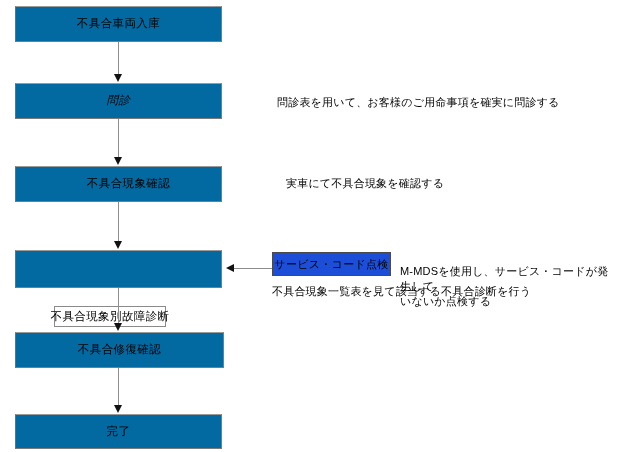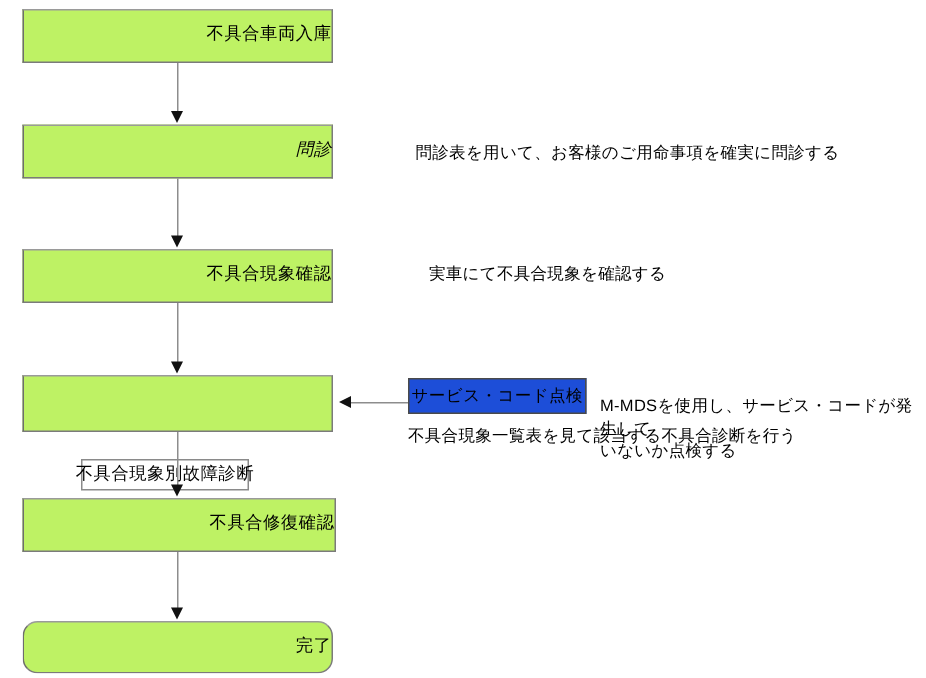--- a/index.html
+++ b/index.html
@@ -15,24 +15,24 @@
     font-family: "Liberation Sans", "DejaVu Sans", sans-serif;
     overflow: hidden;
   }
   
   .node {
     position: absolute;
     box-sizing: border-box;
     border: 1px solid #7b7b7b;
     border-top-color: #9a9a9a;
     border-left-color: #6d6d6d;
-    background: #bef264;
+    background: #0369a1;
     display: flex;
     align-items: center;
-    justify-content: flex-end;
+    justify-content: center;
     color: #000000;
     font-size: 11.5px;
     letter-spacing: 0.4px;
     white-space: nowrap;
   }
   .node-label {
     display: block;
     line-height: 1;
   }
   
@@ -120,21 +120,21 @@
   <div class="node" style="left:15px; top:250px; width:207px; height:38px;">
     <span class="inner-frame" style="left:38px; top:8px; width:112px; height:21px;margin-top:47px;">
       <span class="node-label">不具合現象別故障診断</span>
     </span>
   </div>
 
   <div class="node" style="left:15px; top:332px; width:209px; height:36px;font-family:Liberation Mono, monospace;">
     <span class="node-label">不具合修復確認</span>
   </div>
 
-  <div class="node" style="left:15px; top:414px; width:207px; height:35px;border-radius:10px;">
+  <div class="node" style="left:15px; top:414px; width:207px; height:35px;">
     <span class="node-label">完了</span>
   </div>
 
   <div class="side-node" style="left:272px; top:252px; width:119px; height:24px;">
     <span class="node-label">サービス・コード点検</span>
   </div>
 
   <div class="vline" style="left:118px; top:42px; height:33px;"></div>
   <div class="arrow-down" style="left:114px; top:74px;"></div>
 

